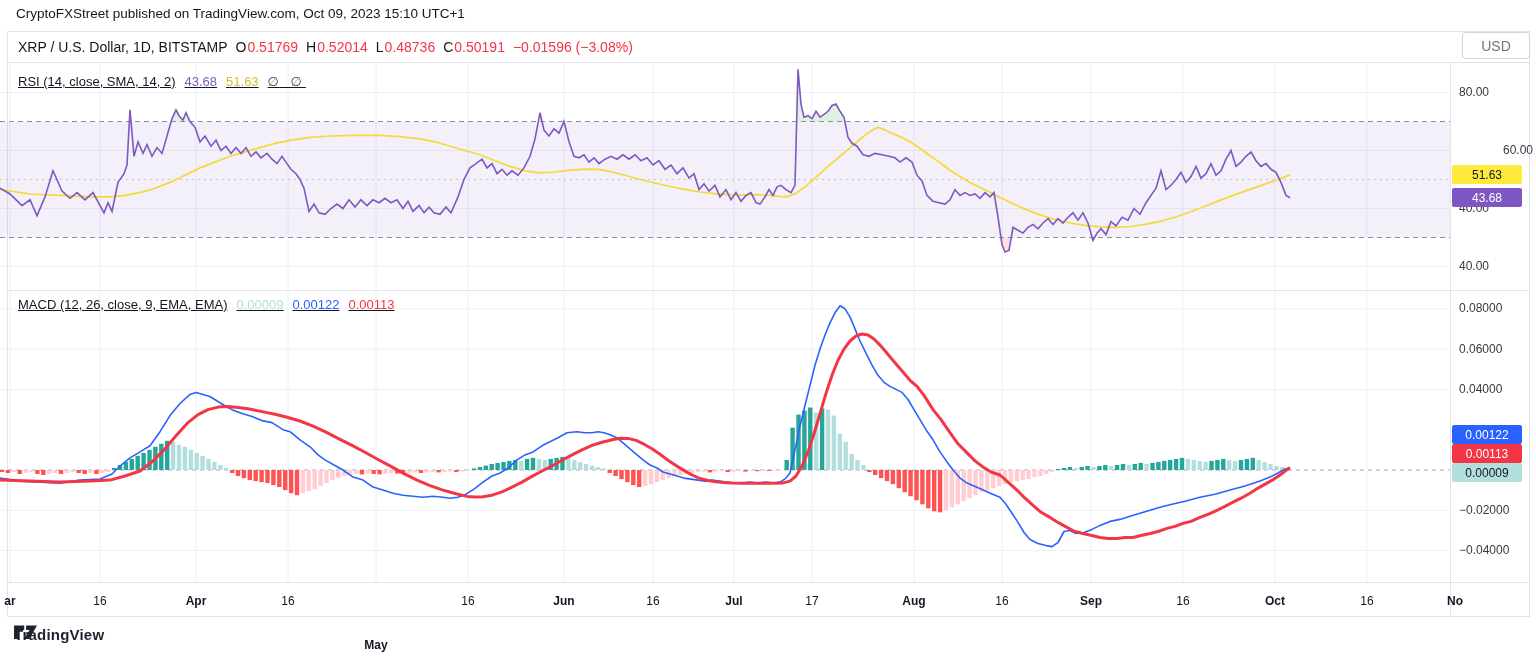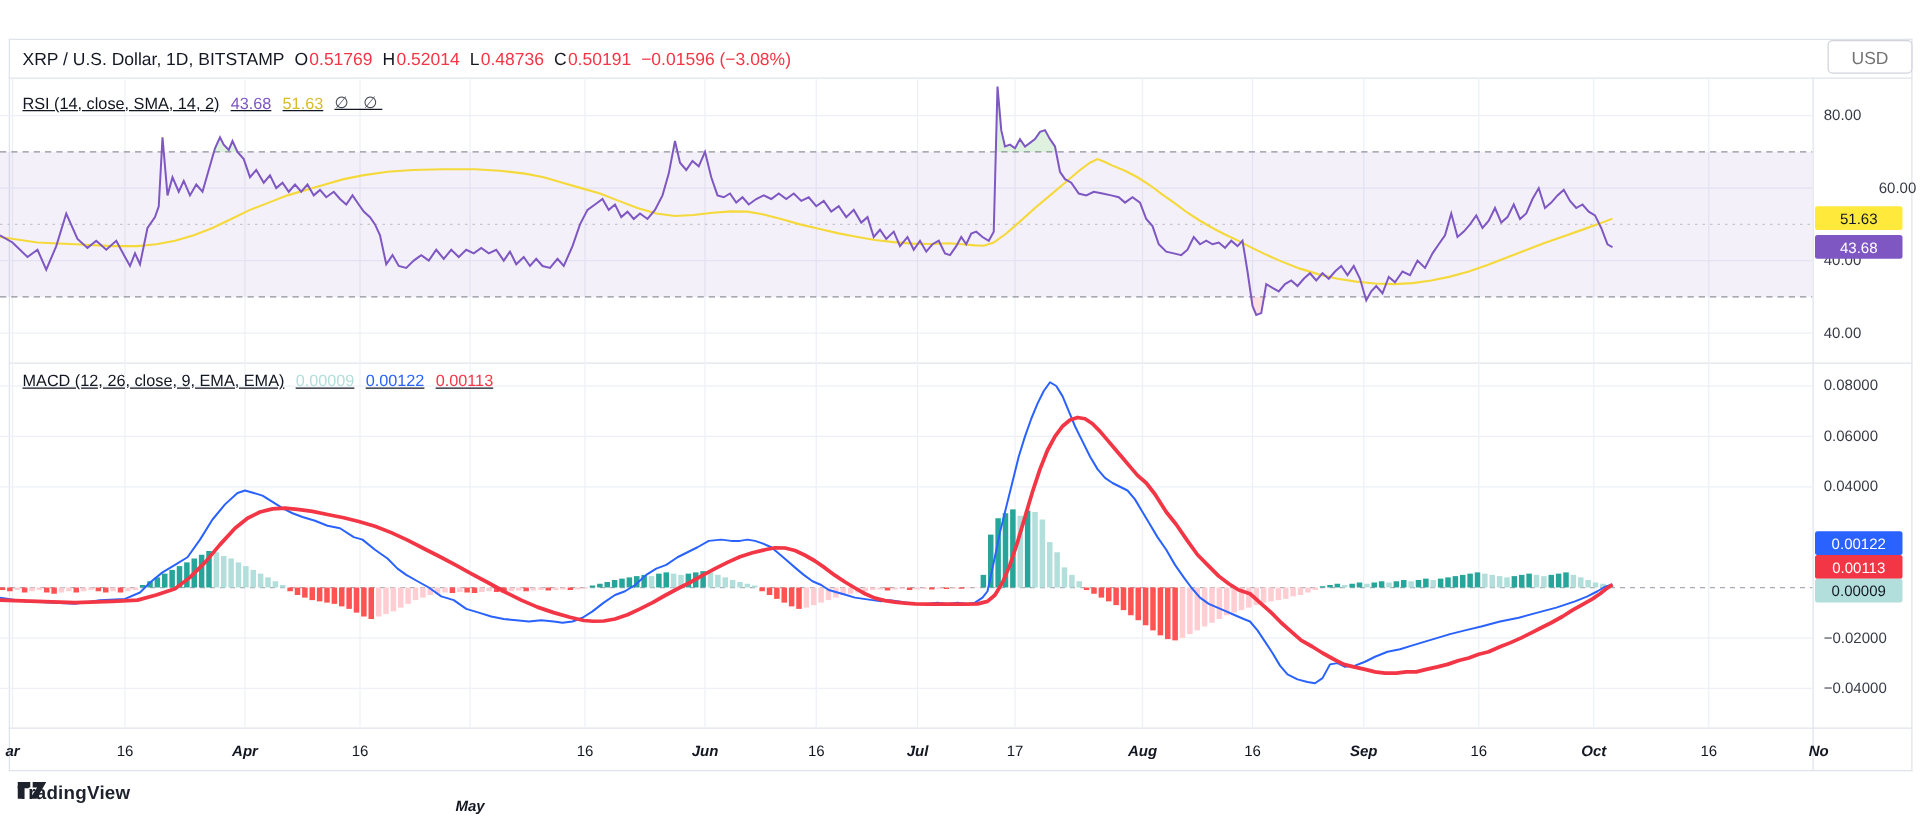--- a/index.html
+++ b/index.html
@@ -15,29 +15,30 @@
   .ohlc-item{display:flex;gap:1px;}
   #usd-btn{left:1462px;top:32px;width:66px;height:25px;border:1px solid #D1D4DC;border-radius:4px;
            background:#fff;font-size:14px;color:#737373;display:flex;align-items:center;justify-content:center;cursor:pointer;}
   .legend{display:flex;align-items:center;gap:9px;font-size:13px;text-decoration:underline;}
   #rsi-legend{left:18px;top:74px;}
   #macd-legend{left:18px;top:297px;}
   .scale-label{position:absolute;left:1459px;font-size:12px;color:#363A45;height:13px;line-height:13px;}
   .badge{position:absolute;left:1452px;width:70px;height:19px;border-radius:2px;font-size:12px;
          display:flex;align-items:center;justify-content:center;}
   .tick-label{position:absolute;top:594px;font-size:12px;color:#131722;transform:translateX(-50%);white-space:nowrap;}
-  .tick-label.major{font-weight:bold;font-style:italic;}
+  .tick-label.major{font-weight:bold;}
   #footer{left:14px;top:626px;display:flex;align-items:center;gap:7px;}
   #footer span{font-size:15px;font-weight:600;color:#1E222D;letter-spacing:.2px;}
   svg{position:absolute;display:block;}
 </style>
 </head>
 <body>
 <div id="page">
 
+  <div class="abs" id="attribution">CryptoFXStreet published on TradingView.com, Oct 09, 2023 15:10 UTC+1</div>
 
   <div class="hline" style="left:7px;top:31px;width:1523px;"></div>
   <div class="hline" style="left:7px;top:616px;width:1523px;"></div>
   <div class="vline" style="left:7px;top:31px;height:586px;"></div>
   <div class="vline" style="left:1529px;top:31px;height:586px;"></div>
   <div class="hline" style="left:7px;top:62px;width:1523px;"></div>
   <div class="hline" style="left:7px;top:290px;width:1523px;"></div>
   <div class="hline" style="left:7px;top:582px;width:1523px;"></div>
   <div class="vline" style="left:1450px;top:62px;height:554px;"></div>
 

